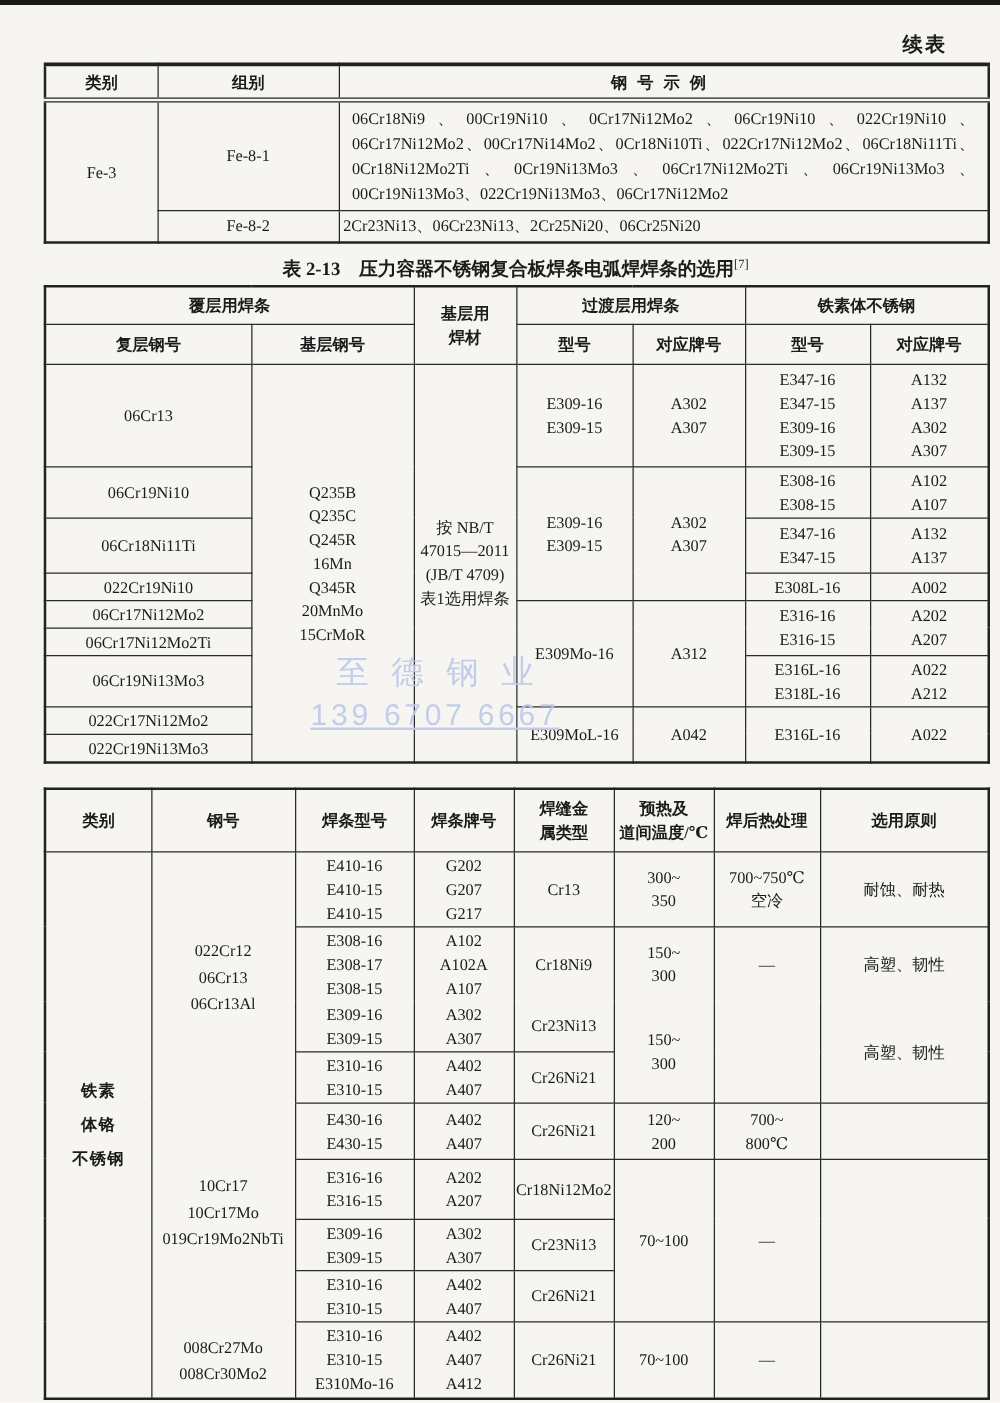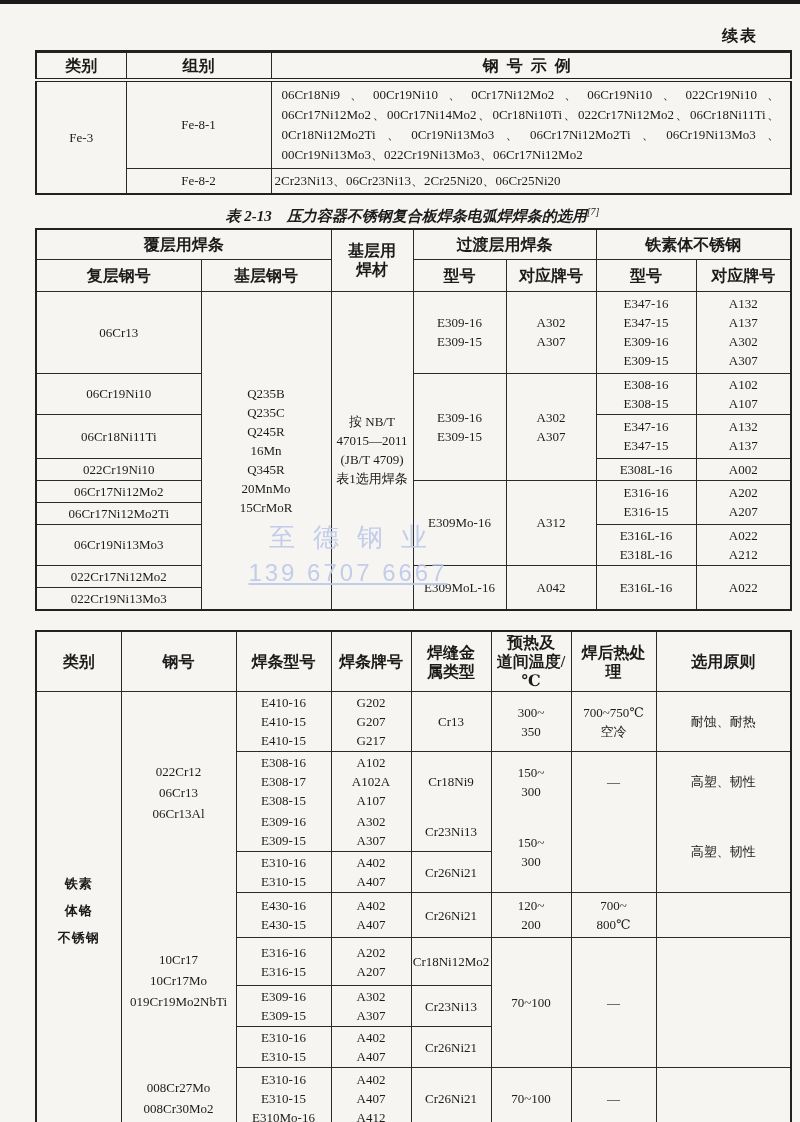--- a/index.html
+++ b/index.html
@@ -13,32 +13,32 @@
   }
   .scan-top{position:absolute;top:0;left:0;width:100%;height:4px;background:#1a1a1a;}
   .cont-label{position:absolute;top:26px;right:42px;font-size:16px;font-weight:bold;letter-spacing:2px;margin-left:24px;}
 
   table{border-collapse:collapse;table-layout:fixed;position:absolute;left:35px;width:755px;background:transparent;}
   td,th{
     border-left:1px solid #2a2a2a;border-right:1px solid #2a2a2a;
     padding:1px 3px;text-align:center;vertical-align:middle;
     white-space:pre-line;font-size:13px;line-height:19px;overflow:hidden;
   }
-  th{font-weight:bold;font-size:16px;}
+  th{font-weight:bold;font-size:13px;}
   .bb{border-bottom:1px solid #2a2a2a;}
   .dbl{border-bottom:4px double #222;}
   .t{border:2px solid #222;}
   .t1{top:50px;border-top:3px solid #222;}
   .t13{top:228px;}
   .t14{top:630px;}
   .examples{text-align:justify;padding:3px 10px;line-height:20px;}
   .left{text-align:left;}
   .note-line{position:absolute;left:58px;top:194px;font-size:13.5px;}
   .tbl-title{position:absolute;left:35px;width:755px;text-align:center;font-size:15px;font-weight:bold;}
-  .title13{top:206px;font-style:italic;}
+  .title13{top:206px;}
   .title14{top:608px;}
   .tbl-title sup{font-size:10px;font-weight:normal;}
   .cat-cell{font-weight:bold;line-height:27px;letter-spacing:1px;}
   .steelno{line-height:21px;}
   .wm{
     position:absolute;left:228px;top:520px;width:240px;text-align:center;
     color:#bdc9ea;opacity:.9;font-family:"Liberation Sans",sans-serif;pointer-events:none;
   }
   .wm-l1{font-size:26px;letter-spacing:18px;padding-left:18px;}
   .wm-l2{font-size:24px;letter-spacing:3px;margin-top:4px;text-decoration:underline;}

